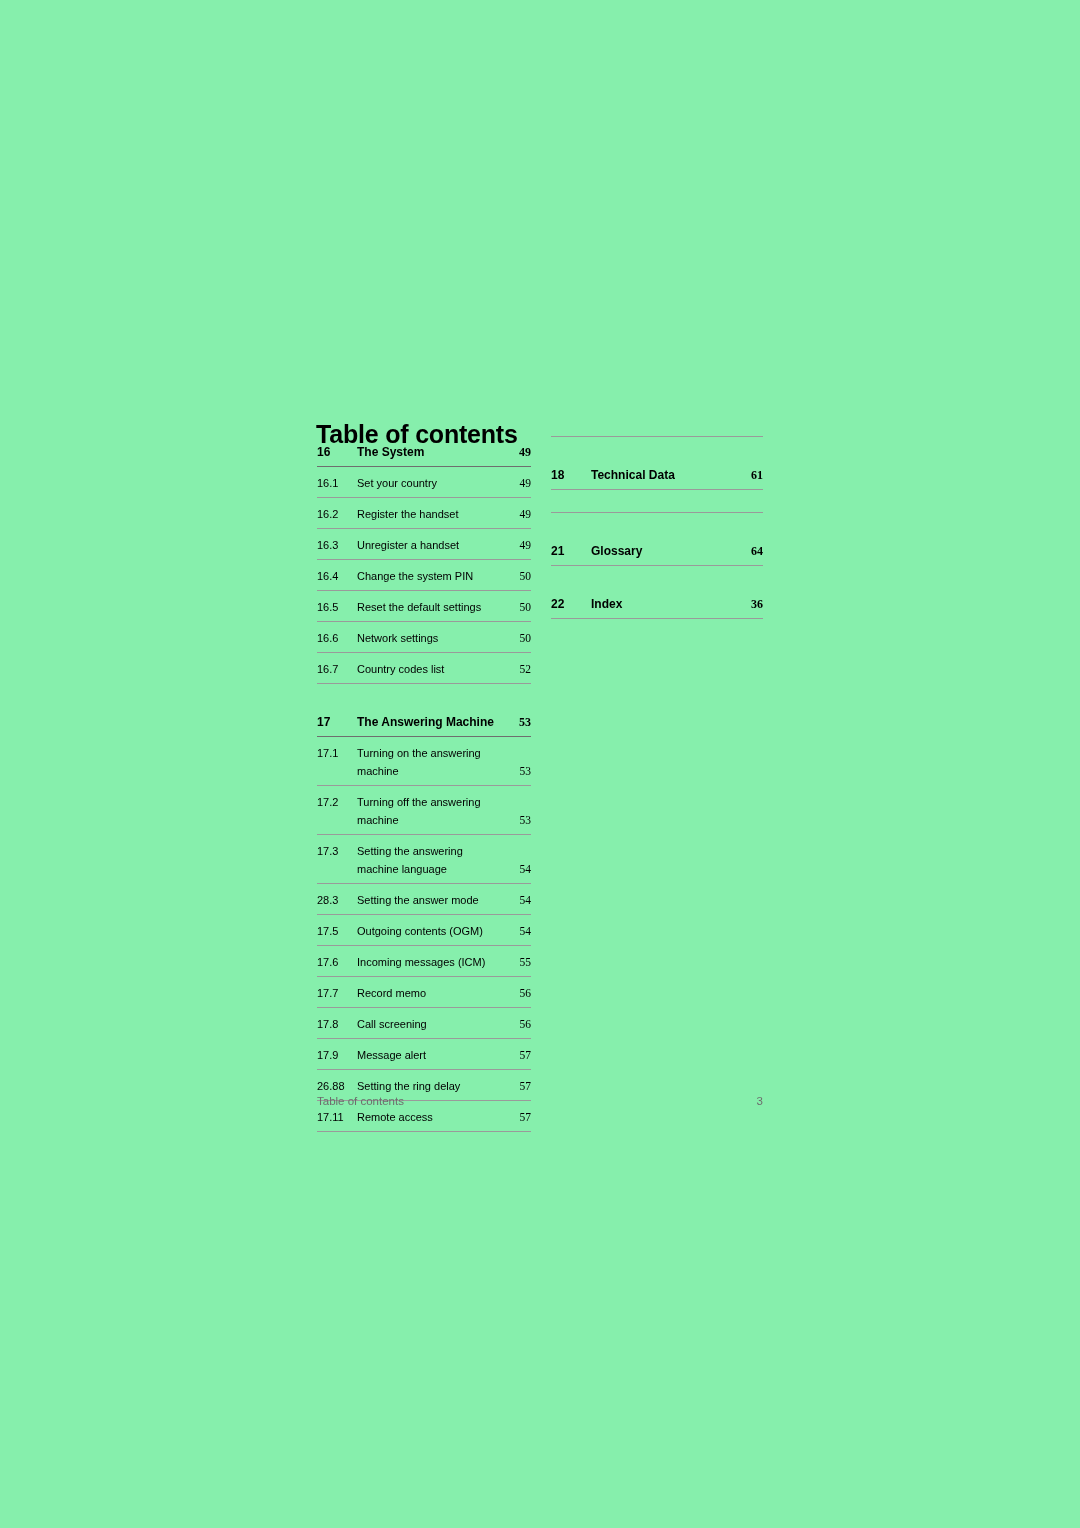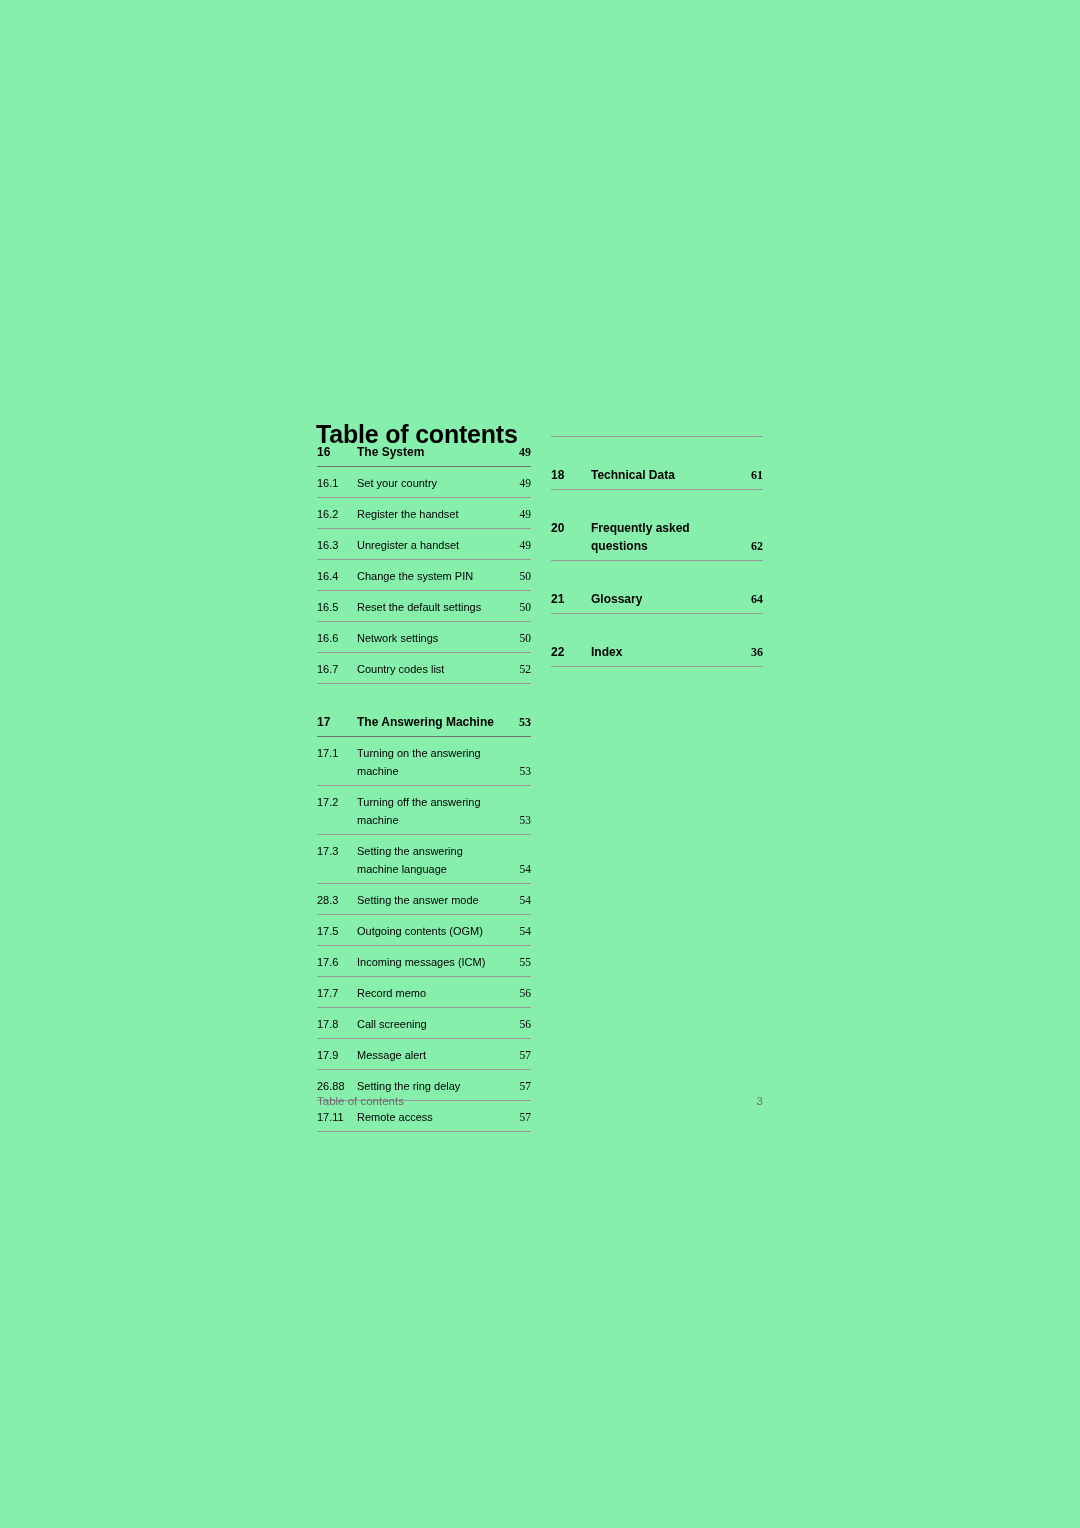--- a/index.html
+++ b/index.html
@@ -377,34 +377,20 @@
         <div class="entry-rows">
           <div class="entry-line">
             <span class="entry-num">18</span>
             <span class="entry-title">Technical Data</span>
             <span class="entry-page">61</span>
           </div>
         </div>
       </div>
       <div class="toc-rule" style="background: rgb(154, 154, 154);"></div>
       <div class="chapter-gap"></div>
-      <div class="toc-entry level-chapter">
-        <div class="entry-rows">
-          <div class="entry-line">
-            <span class="entry-num">20</span>
-            <span class="entry-title">Frequently asked</span>
-            <span class="entry-page"></span>
-          </div>
-          <div class="entry-line continuation">
-            <span class="entry-num"></span>
-            <span class="entry-title">questions</span>
-            <span class="entry-page">62</span>
-          </div>
-        </div>
-      </div>
       <div class="toc-rule" style="background: rgb(154, 154, 154);"></div>
       <div class="chapter-gap"></div>
       <div class="toc-entry level-chapter">
         <div class="entry-rows">
           <div class="entry-line">
             <span class="entry-num">21</span>
             <span class="entry-title">Glossary</span>
             <span class="entry-page">64</span>
           </div>
         </div>

